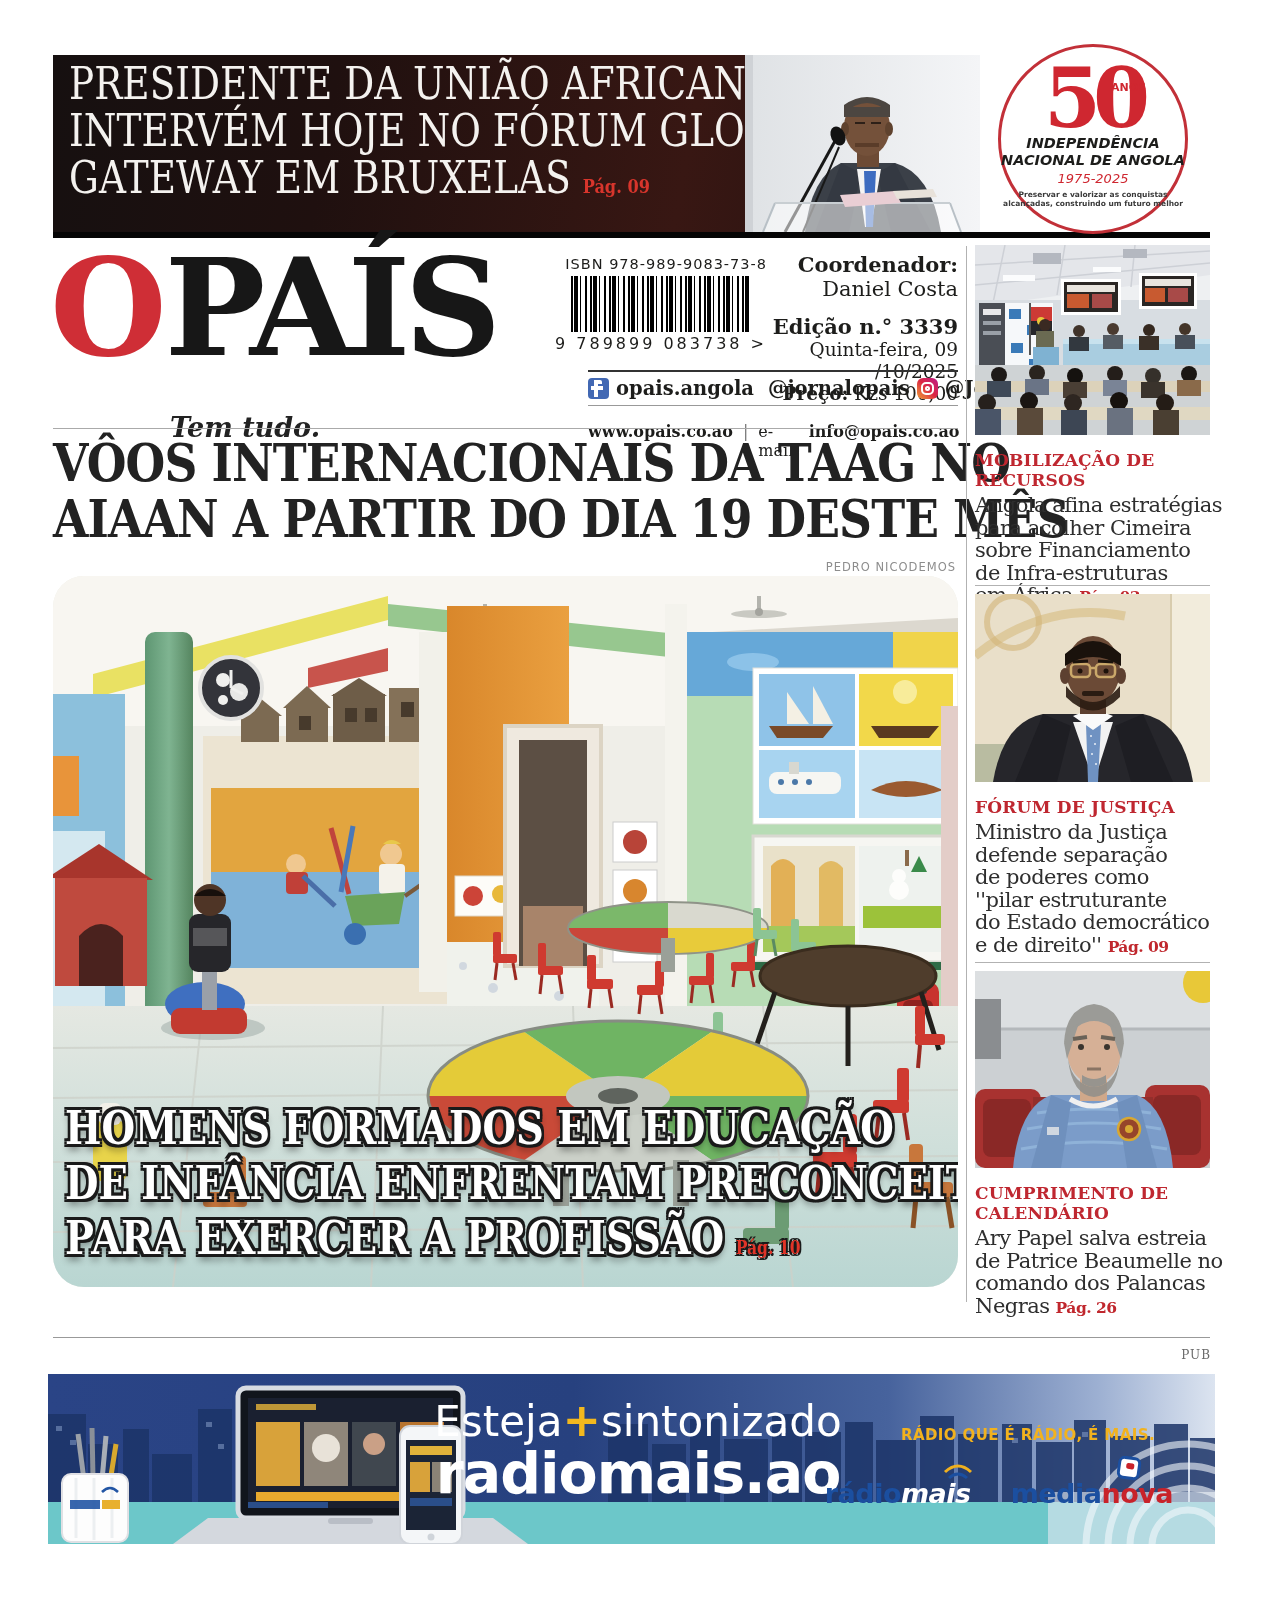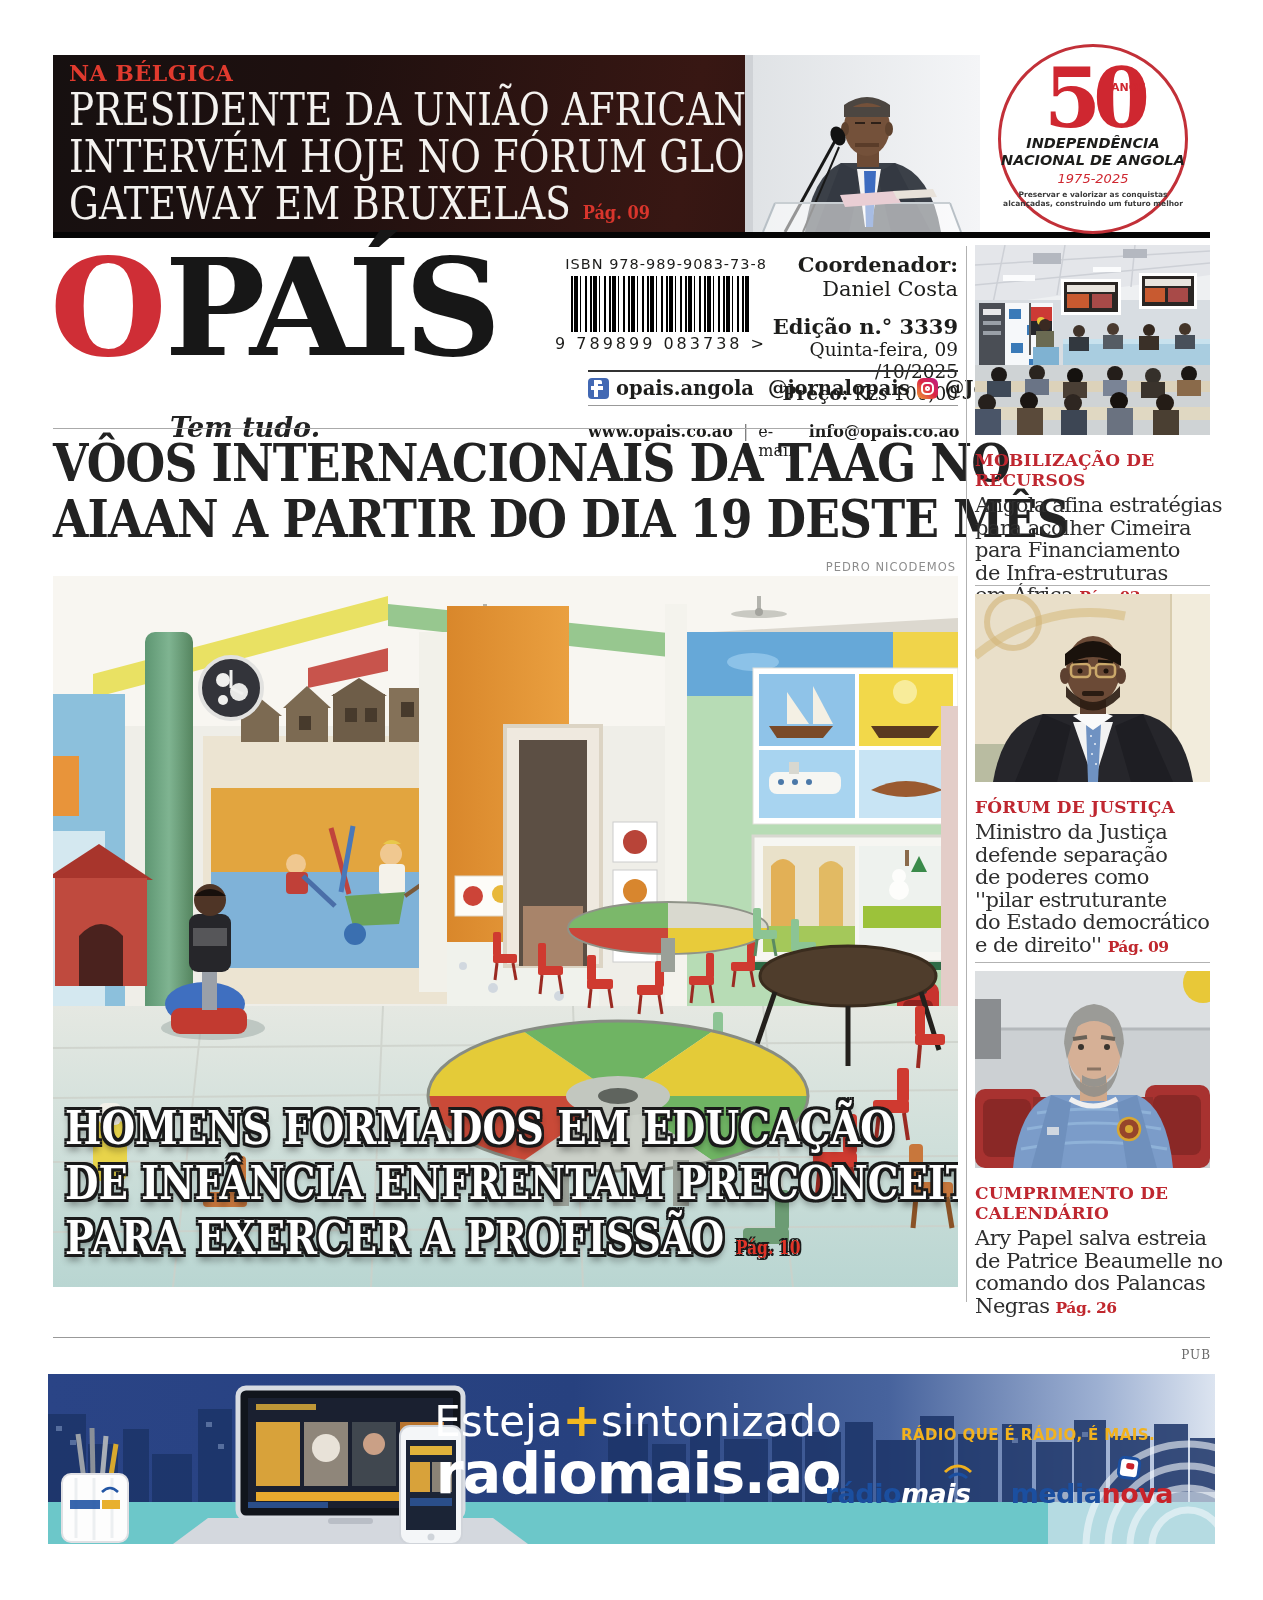--- a/index.html
+++ b/index.html
@@ -70,21 +70,21 @@
   
   .lead { left:53px; top:434px; width:905px; }
   .lead-line { font-size:53px; line-height:56px; font-weight:bold; color:#222222; letter-spacing:-1px;
     transform:scaleX(.86); transform-origin:left; white-space:nowrap; }
   .lead-ref { text-align:right; padding-right:36px; color:#c0272d; font-weight:bold; font-size:19px; margin-top:3px; }
 
   .credit { left:53px; top:560px; width:903px; text-align:right;
     font-family:"DejaVu Sans",sans-serif; font-size:11.5px; color:#8d8d8d; letter-spacing:1px; }
 
   
-  .main-photo { left:53px; top:576px; width:905px; height:711px; overflow:hidden; }
+  .main-photo { left:53px; top:576px; width:905px; height:711px; overflow:hidden;border-radius:31px; }
   .cover-headline { position:absolute; left:12px; bottom:12px; }
   .cov-line { font-size:47px; line-height:55px; font-weight:bold; color:#fff;
     transform:scaleX(.82); transform-origin:left; white-space:nowrap;
     text-shadow:-3px -3px 0 #1a1a1a,3px -3px 0 #1a1a1a,-3px 3px 0 #1a1a1a,3px 3px 0 #1a1a1a,
       -3px 0 0 #1a1a1a,3px 0 0 #1a1a1a,0 -3px 0 #1a1a1a,0 3px 0 #1a1a1a,0 6px 8px rgba(0,0,0,.45); }
   .cov-ref { font-size:19px; color:#e03428; margin-left:14px;
     text-shadow:-2px -2px 0 #1a1a1a,2px -2px 0 #1a1a1a,-2px 2px 0 #1a1a1a,2px 2px 0 #1a1a1a; }
 
   
   .vrule { left:966px; top:246px; width:1px; height:1056px; background:#b2b2b2; }
@@ -112,21 +112,20 @@
   .lg-wifi { position:absolute; right:-2px; top:-16px; }
   .lg-mn-icon { position:absolute; right:30px; top:-22px; }
 </style>
 </head>
 <body>
 
 <div class="page">
 
   <header class="abs top-banner">
     <div class="banner-text">
-      <div class="banner-kicker">NA BÉLGICA</div>
       <div class="banner-line">PRESIDENTE DA UNIÃO AFRICANA</div>
       <div class="banner-line">INTERVÉM HOJE NO FÓRUM GLOBAL</div>
       <div class="banner-line"><span>GATEWAY EM BRUXELAS</span><span class="banner-pageref">Pág. 09</span></div>
     </div>
     <svg class="banner-photo" width="235" height="177" viewBox="0 0 235 177">
       <rect width="235" height="177" fill="#eef0f2"></rect>
       <rect width="235" height="177" fill="url(#bg1)"></rect>
       <defs>
           <linearGradient id="bg1" x1="0" y1="0" x2="1" y2="0">
         <stop offset="0" stop-color="#dfe2e5"></stop>
@@ -645,21 +644,21 @@
       <circle cx="144" cy="156" r="9" fill="#17120e"></circle>
           <rect x="132" y="163" width="26" height="27" fill="#6a7280"></rect>
       <circle cx="190" cy="158" r="9" fill="#241c16"></circle>
           <rect x="178" y="165" width="26" height="25" fill="#4a3f32"></rect>
         </g>
     </svg>
     <div class="kicker">MOBILIZAÇÃO DE RECURSOS</div>
     <div class="s-headline">
       <div class="s-line">Angola afina estratégias</div>
       <div class="s-line">para acolher Cimeira</div>
-      <div class="s-line">para Financiamento</div>
+      <div class="s-line">sobre Financiamento</div>
       <div class="s-line">de Infra-estruturas</div>
       <div class="s-line"><span>em África</span><span class="pageref">Pág. 03</span></div>
     </div>
   </div>
 
   <div class="abs srule" style="top:585px"></div>
 
   <div class="abs story" style="top:594px">
     <svg width="235" height="188" viewBox="0 0 235 188">
       <rect width="235" height="188" fill="#e9dfc9"></rect>

